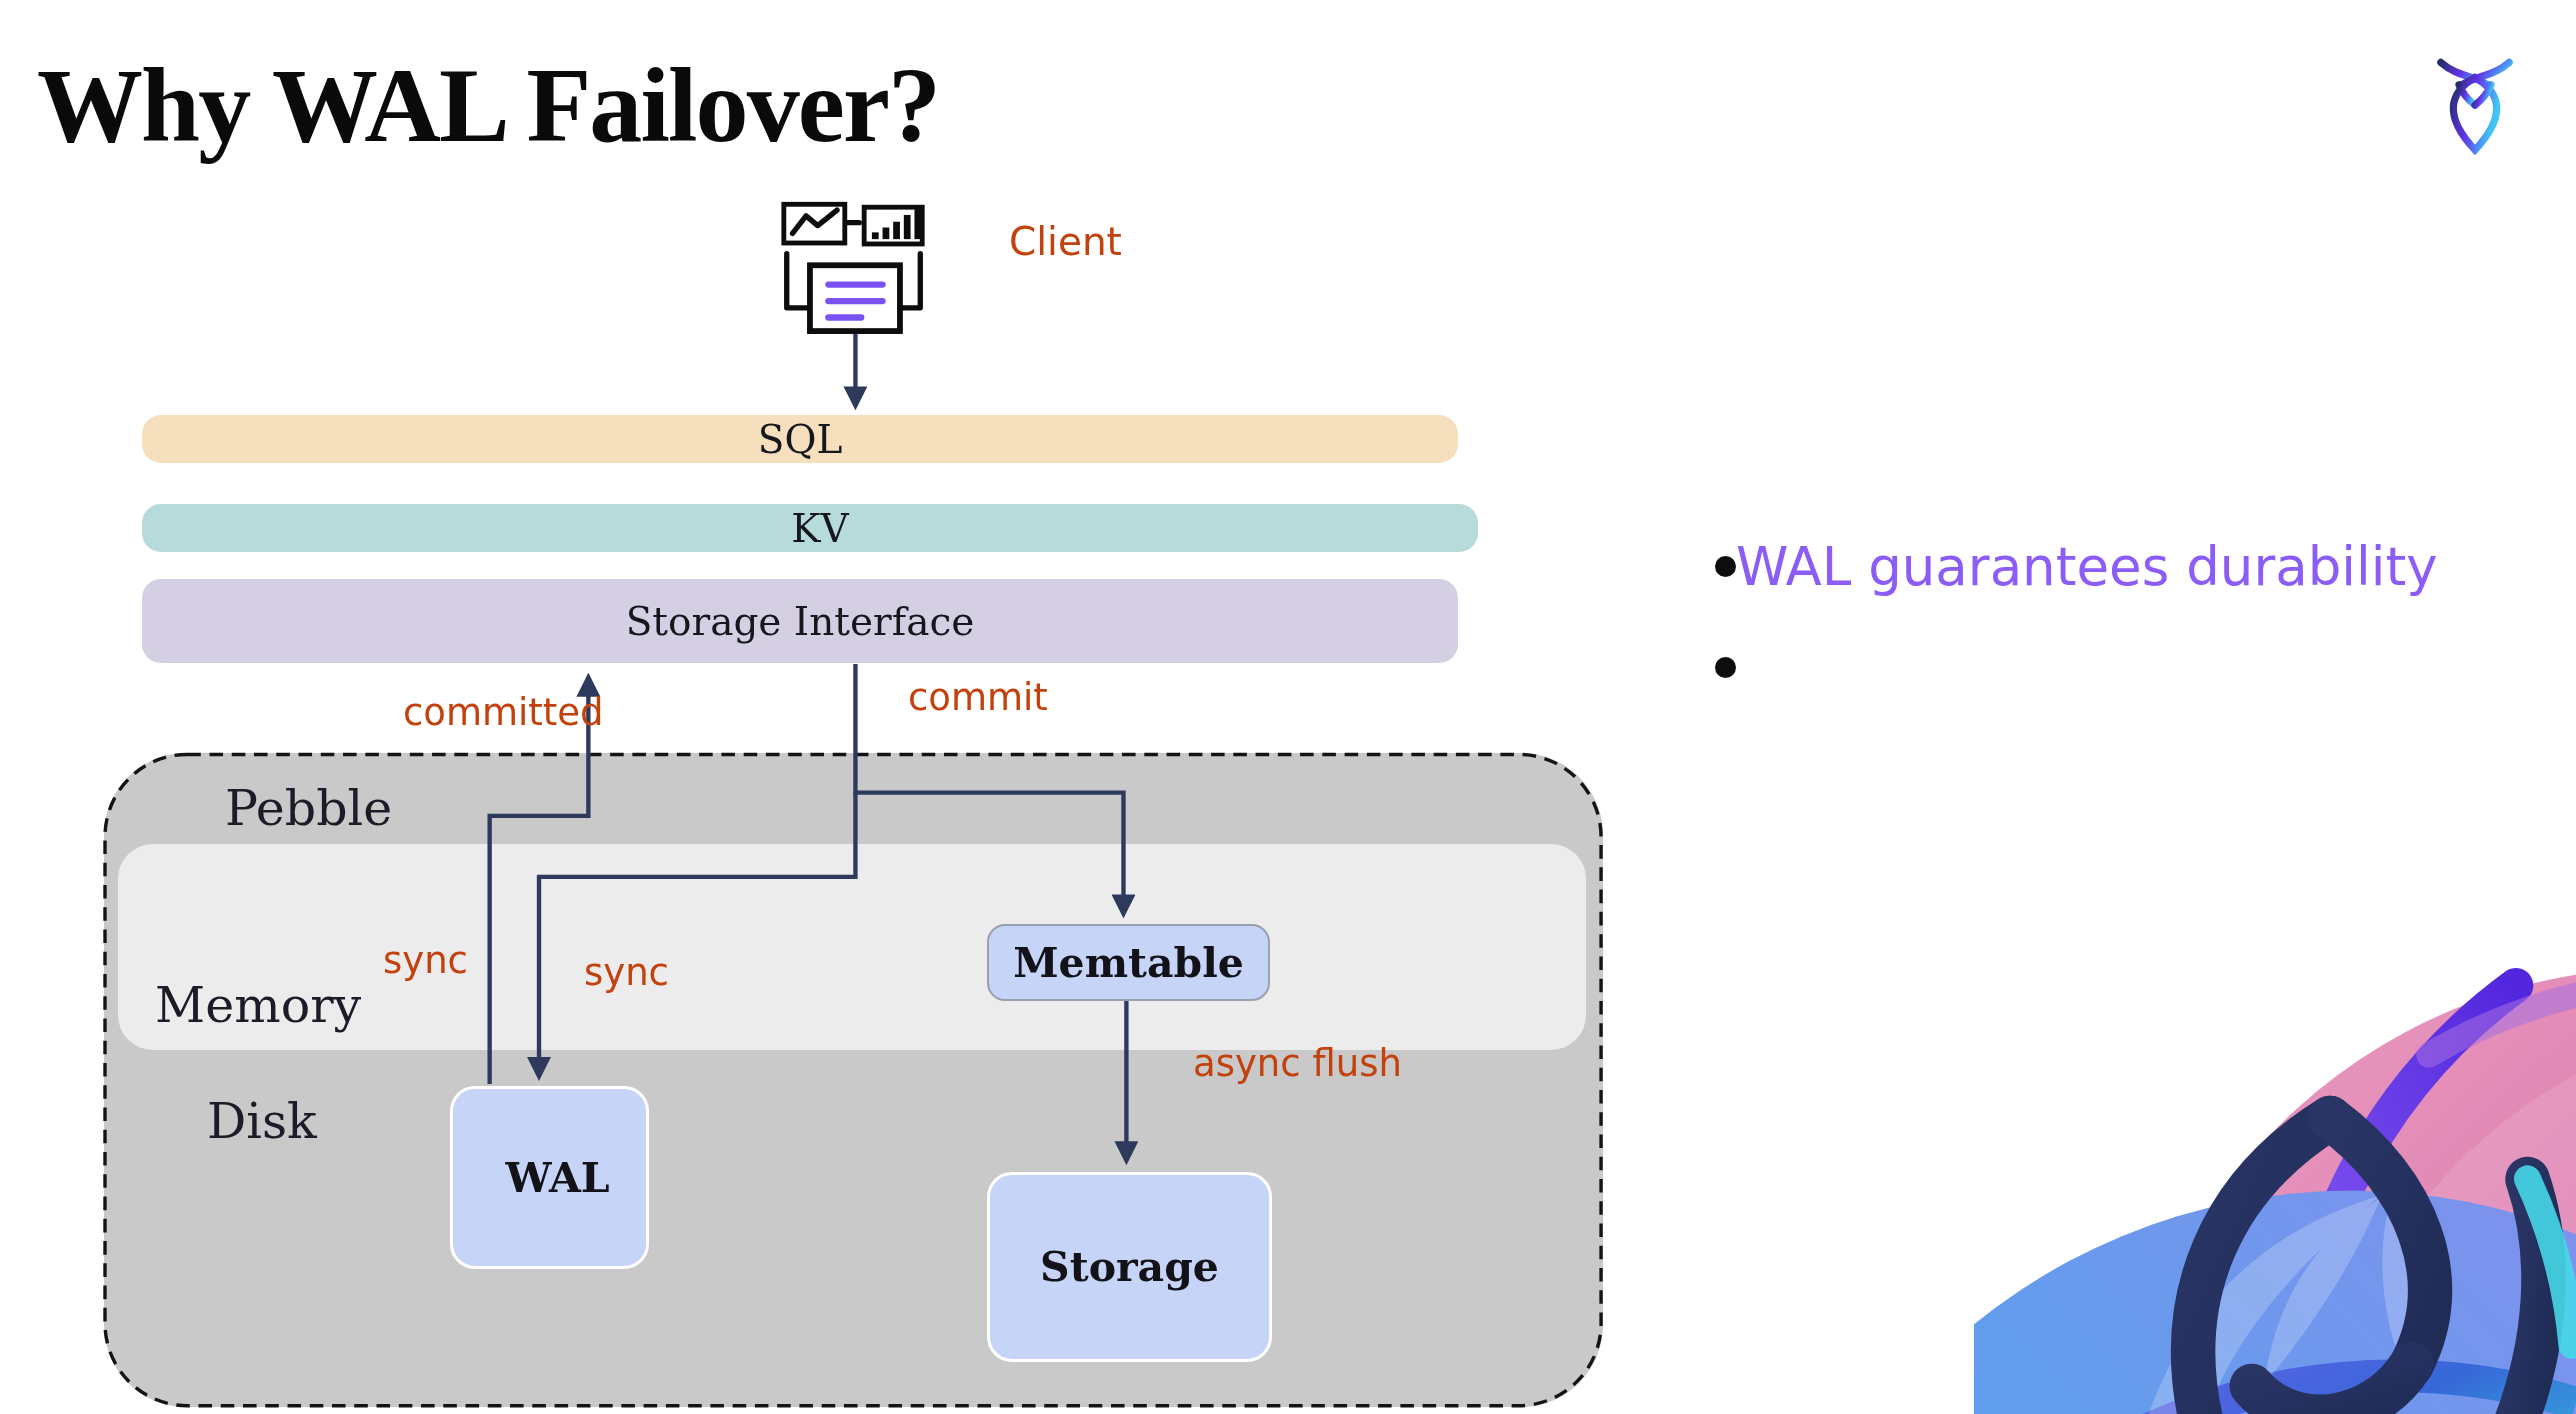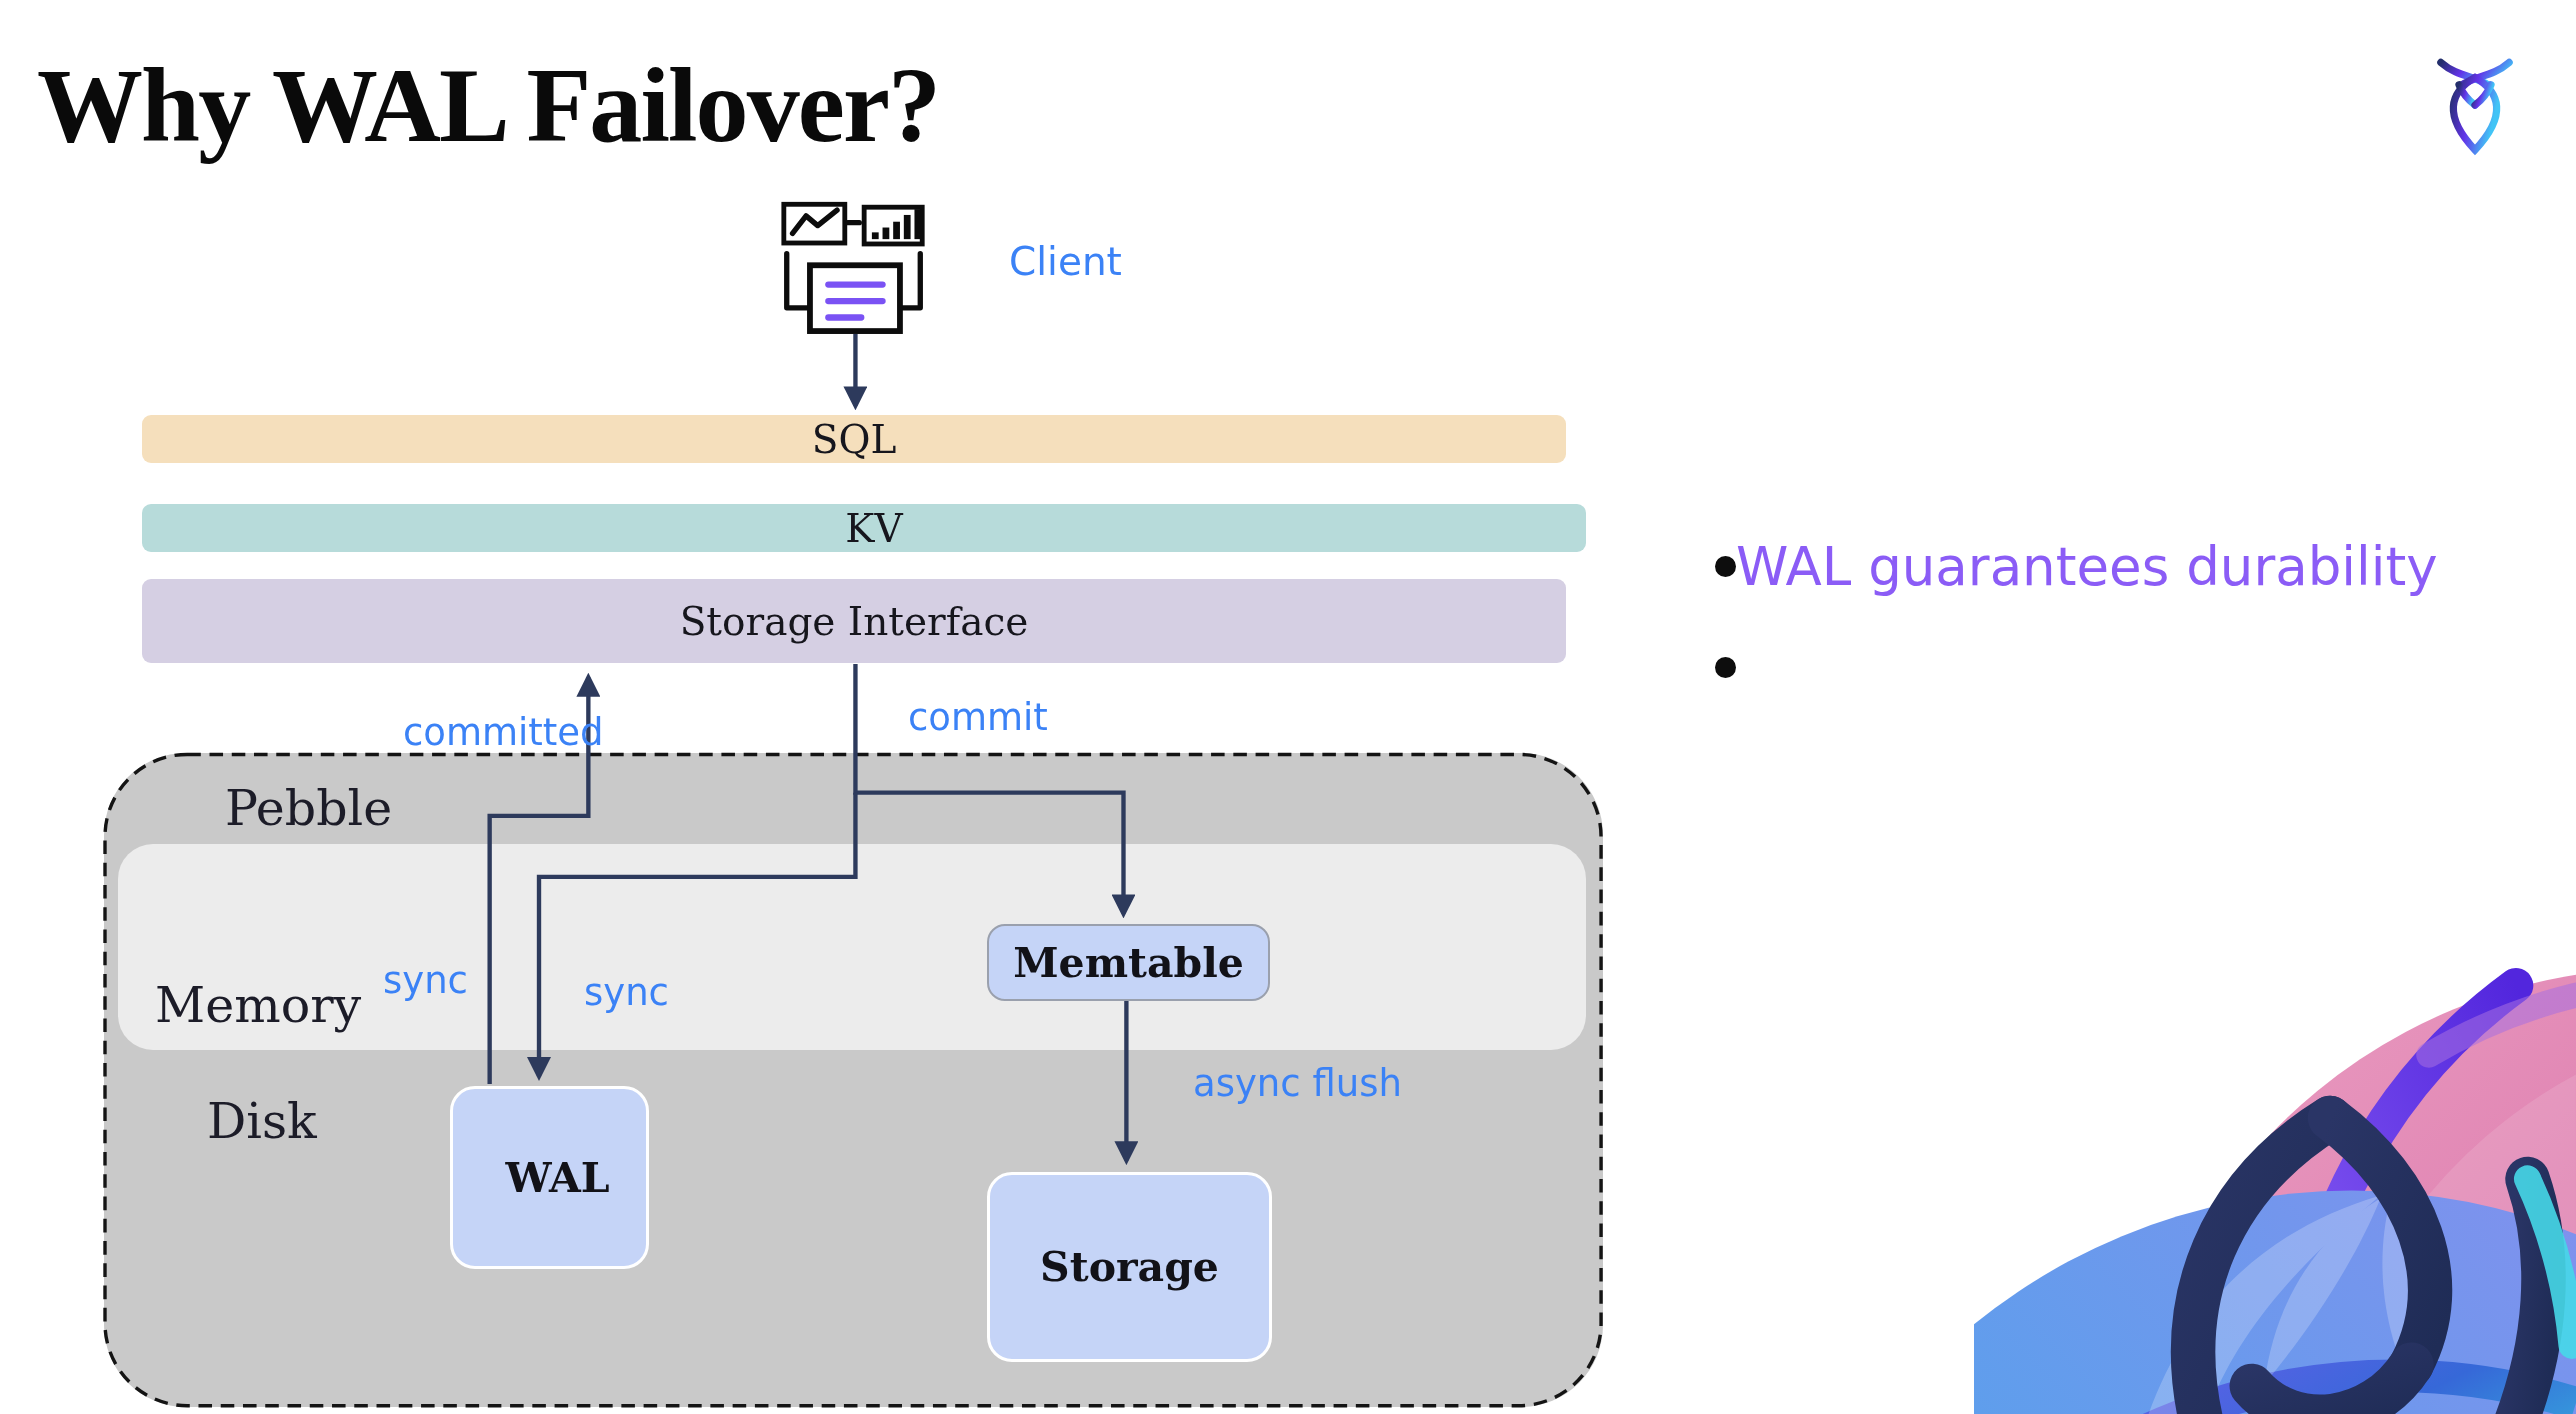--- a/index.html
+++ b/index.html
@@ -8,36 +8,36 @@
     font-family:"DejaVu Sans", sans-serif;
   }
   .abs{position:absolute;}
   
   .title{
     left:37px;top:43px;font-size:106px;line-height:126px;font-weight:bold;
     letter-spacing:-1.9px;color:#0a0a0a;white-space:nowrap;font-family:Liberation Serif, serif;
   }
   
   .bar{
-    left:142px;width:1424px;border-radius:9px;
+    left:142px;width:1316px;border-radius:19px;
     display:flex;align-items:center;justify-content:center;
     font-family:"DejaVu Serif", serif;font-size:39px;color:#16161d;
   }
   .bar.sql{top:415px;height:48px;}
   .bar.kv{top:504px;height:48px;padding-left:20px;}
   .bar.storage{top:579px;height:84px;}
   
   .pebble{left:104px;top:753px;width:1499px;height:654px;border-radius:82px;}
   .memory{left:118px;top:844px;width:1468px;height:206px;border-radius:35px;}
   .slabel{font-family:"DejaVu Serif", serif;font-size:49px;color:#1c1c28;white-space:nowrap;}
   .pebble-label{left:225px;top:780px;}
   .memory-label{left:155px;top:977px;}
   .disk-label{left:207px;top:1093px;}
   
-  .elabel{font-size:37px;color:#3b82f6;white-space:nowrap;margin-top:20px;}
+  .elabel{font-size:37px;color:#c2410c;white-space:nowrap;}
   .lab-committed{left:403px;top:691px;}
   .lab-commit{left:908px;top:676px;}
   .lab-sync1{left:383px;top:939px;}
   .lab-sync2{left:584px;top:951px;}
   .lab-async{left:1193px;top:1042px;}
   .lab-client{left:1009px;top:219px;font-size:39px;}
   
   .node{
     display:flex;align-items:center;justify-content:center;
     font-family:"DejaVu Serif", serif;font-weight:bold;font-size:41px;color:#121218;

